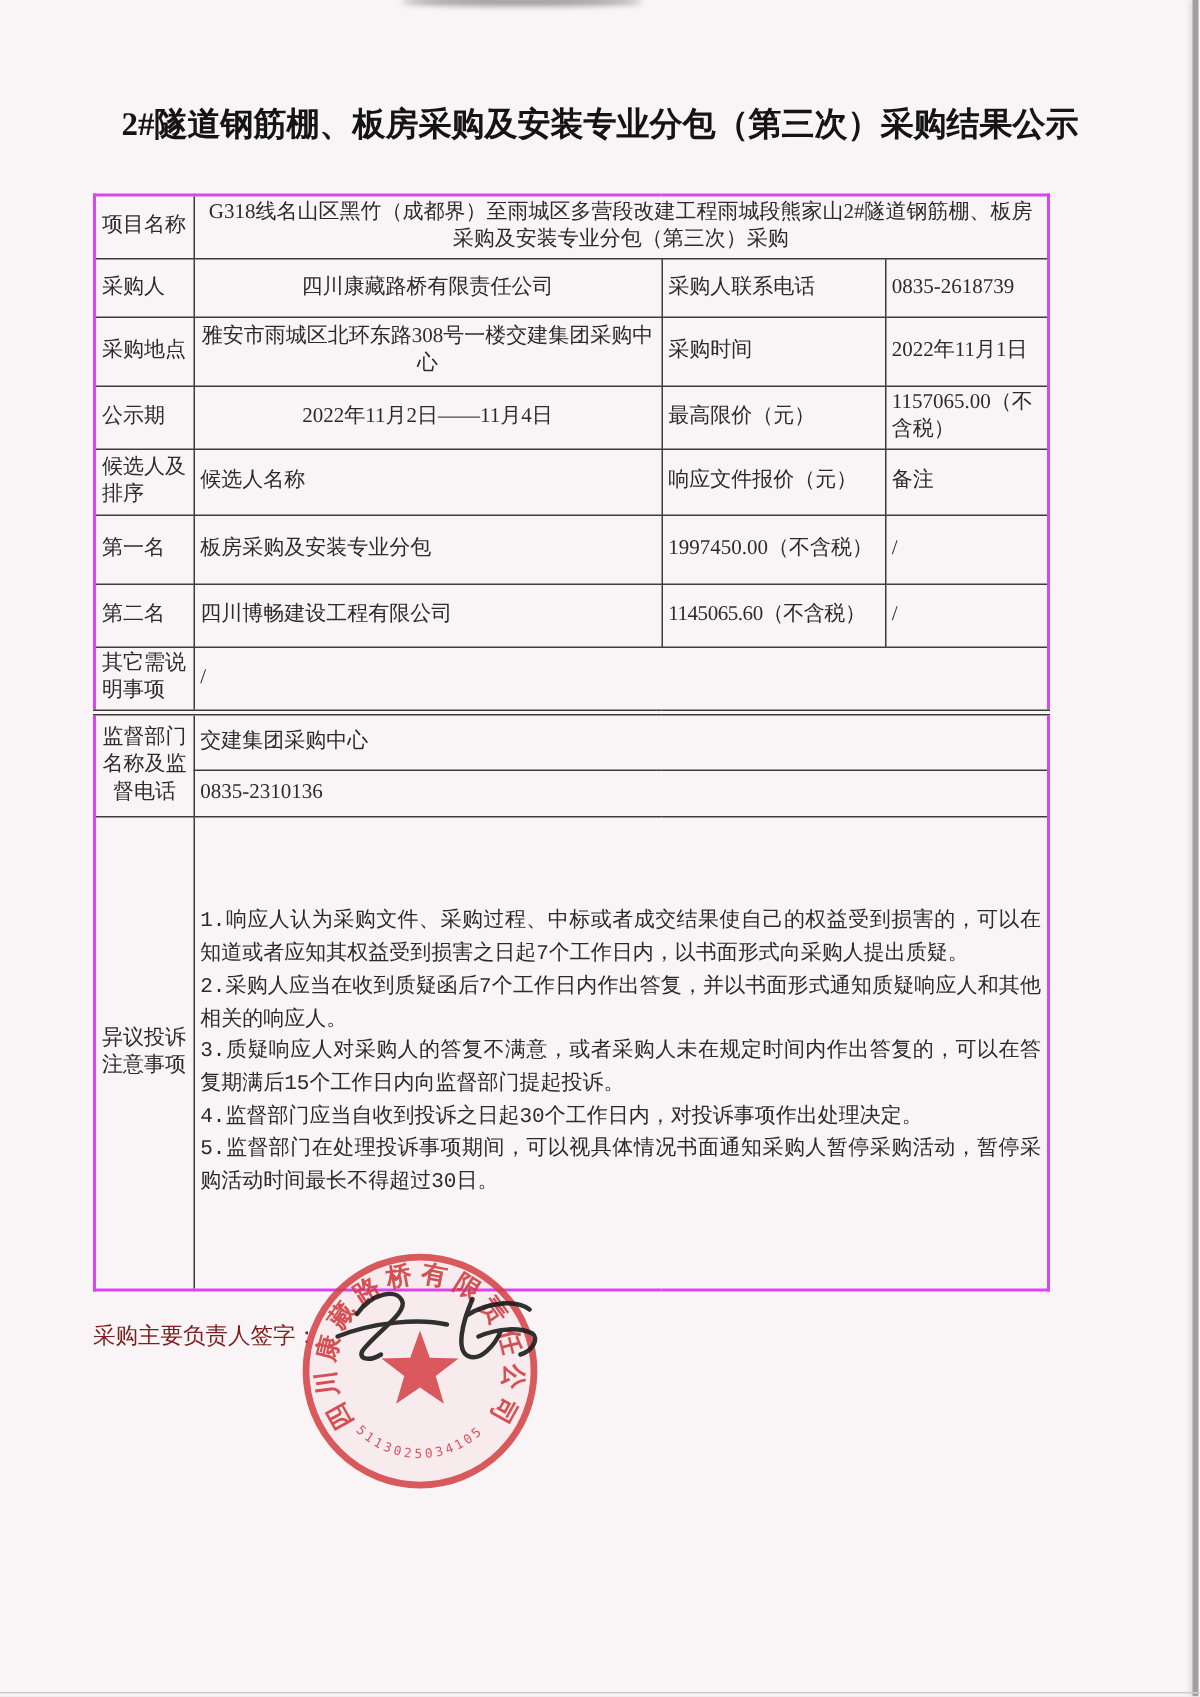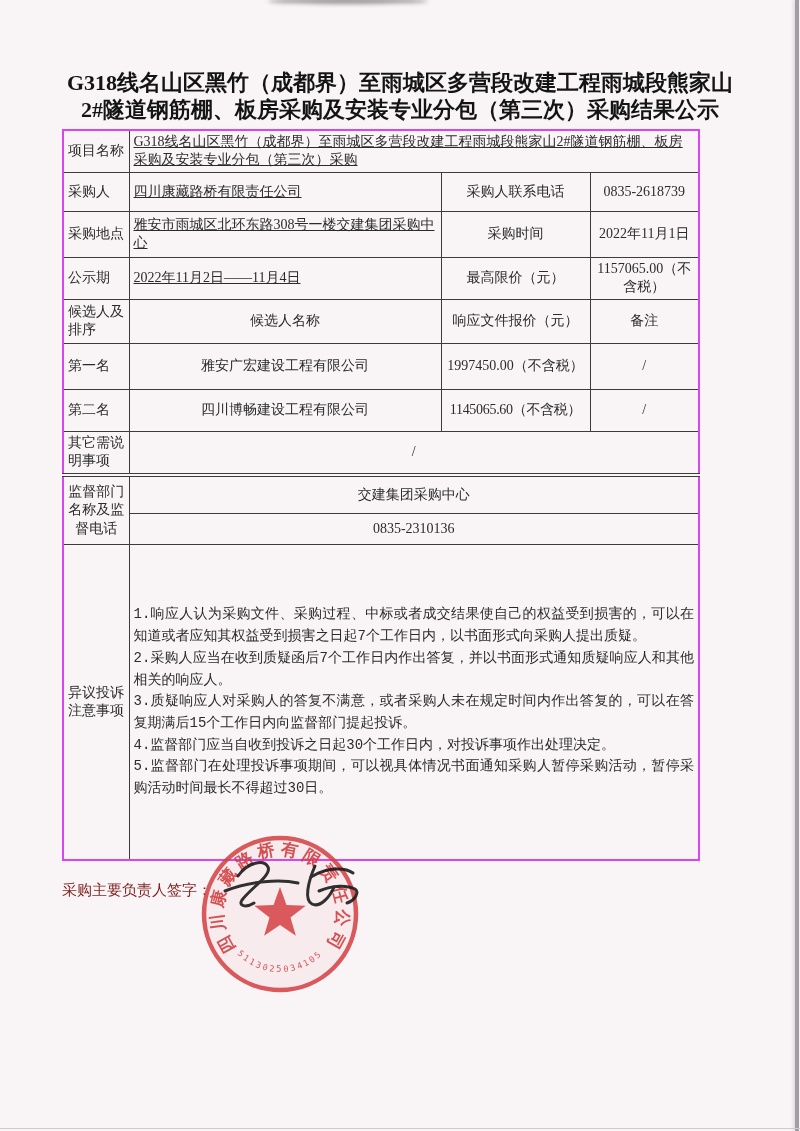--- a/index.html
+++ b/index.html
@@ -21,42 +21,41 @@
   .title { position:absolute; top:70px; left:0; width:100%;
     text-align:center; font-weight:bold; font-size:22px; line-height:1.22; color:#141414; }
 
   table.doc { position:absolute; left:62px; top:129px; width:636px;
     border-collapse:collapse; table-layout:fixed; }
   table.doc td { border:1.5px solid #3c3c3c; font-size:14px; line-height:1.32;
     vertical-align:middle; padding:2px 4px; word-break:break-all; }
   table.doc { border:2px solid #d946ef; }
   td.label { text-align:left; padding-left:5px; padding-right:1px; }
   td.label-center { text-align:center; padding-left:2px; padding-right:2px; }
-  td.val { text-align:left; padding-left:7px;text-decoration:underline; }
-  td.mid { text-align:center; }
+  td.val { text-align:center; padding-left:7px; }
+  td.mid { }
   td.tight { font-size:13px; letter-spacing:-0.3px; white-space:nowrap; padding-left:1px; padding-right:1px; }
   tr.dbl td { border-top:4px double #3c3c3c; }
   td.objection-cell { vertical-align:middle; padding:8px 12px;font-family:Liberation Mono, monospace; }
   .objection-item { text-align:justify; line-height:1.55; }
 
   .sig-label { position:absolute; left:62px; top:881px; font-size:15px; color:#7f1d1d; }
   .stamp { position:absolute; left:195px; top:827px; width:170px; height:170px; }
   .signature { position:absolute; left:218px; top:846px; width:150px; height:84px; }
 </style>
 </head>
 <body>
 
 <div class="page">
 
   <div class="scan-smudge-top"></div>
   <div class="scan-edge-right"></div>
   <div class="scan-edge-bottom"></div>
 
   <div class="title">
-    <div>G318线名山区黑竹（成都界）至雨城区多营段改建工程雨城段熊家山</div>
     <div>2#隧道钢筋棚、板房采购及安装专业分包（第三次）采购结果公示</div>
   </div>
 
   <table class="doc">
     <colgroup>
         <col style="width:66px">
         <col style="width:312px">
         <col style="width:149px">
         <col style="width:109px">
       </colgroup>
@@ -90,21 +89,21 @@
 
     <tr style="height:44px">
       <td class="label">候选人及排序</td>
       <td class="mid">候选人名称</td>
       <td class="mid">响应文件报价（元）</td>
       <td class="mid">备注</td>
     </tr>
 
     <tr style="height:46px">
       <td class="label">第一名</td>
-      <td class="mid">雅安广宏建设工程有限公司</td>
+      <td class="mid">板房采购及安装专业分包</td>
       <td class="mid">1997450.00（不含税）</td>
       <td class="mid">/</td>
     </tr>
 
     <tr style="height:42px">
       <td class="label">第二名</td>
       <td class="mid">四川博畅建设工程有限公司</td>
       <td class="mid tight">1145065.60（不含税）</td>
       <td class="mid">/</td>
     </tr>

